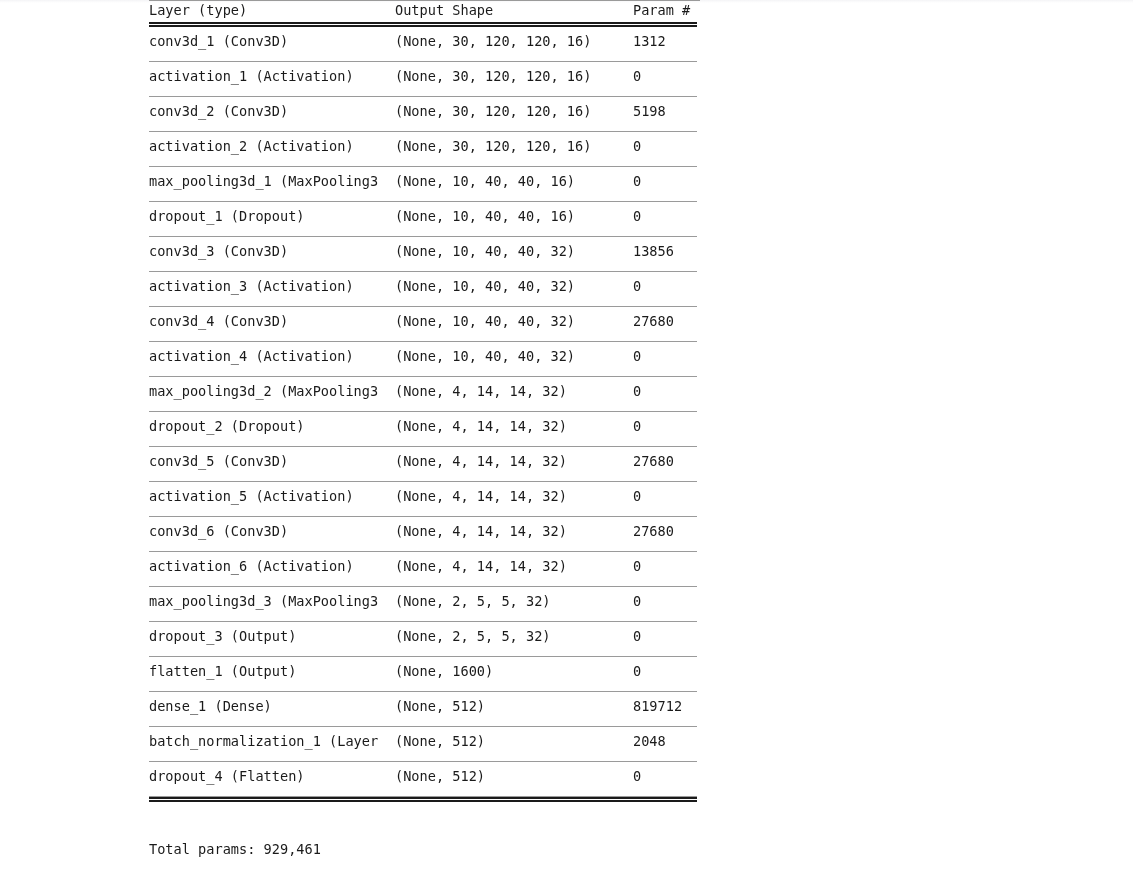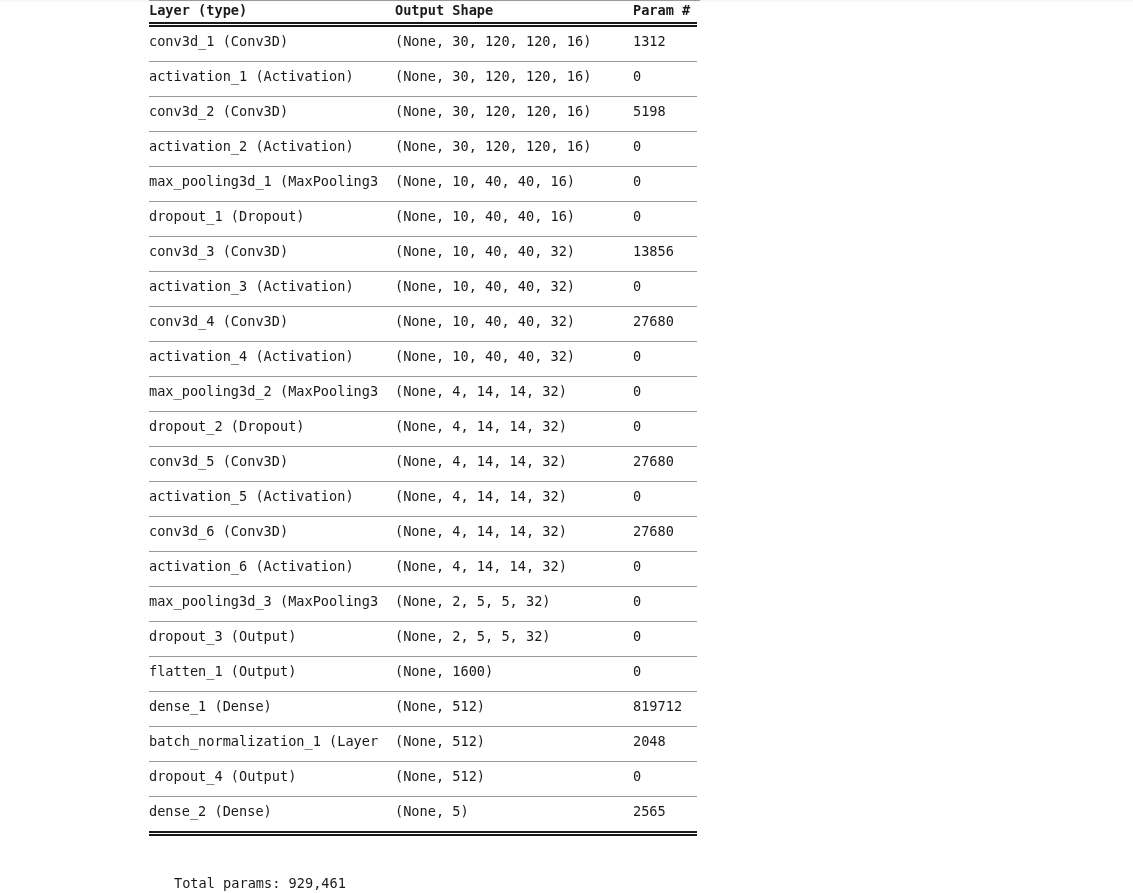--- a/index.html
+++ b/index.html
@@ -60,33 +60,33 @@
   .row.head { height: 21px; }
 
   .cell {
     position: absolute;
     top: 6px;
     font-size: 13.6px;
     line-height: 16px;
     white-space: pre;
     letter-spacing: 0px;
   }
-  .row.head .cell { top: 1px; font-weight: bold; }
+  .row.head .cell { top: 1px; }
 
   .c-name  { left: 0px; }
   .c-shape { left: 246px; }
   .c-param { left: 484px; }
 
   #footer {
     margin-top: 4px;
     font-size: 13.6px;
     line-height: 17.3px;
     white-space: pre;
   }
-  #footer div { height: 17.3px; margin-left: 25px; }
+  #footer div { height: 17.3px; }
 </style>
 </head>
 <body>
 
 <div id="top-band"></div>
 
 <div id="summary">
 
   <hr class="hr-thin wide">
 
@@ -219,30 +219,25 @@
         <span class="cell c-param">819712</span>
       </div>
       <hr class="hr-thin">
       <div class="row">
         <span class="cell c-name">batch_normalization_1 (Layer</span>
         <span class="cell c-shape">(None, 512)</span>
         <span class="cell c-param">2048</span>
       </div>
       <hr class="hr-thin">
       <div class="row">
-        <span class="cell c-name">dropout_4 (Output)</span>
+        <span class="cell c-name">dropout_4 (Flatten)</span>
         <span class="cell c-shape">(None, 512)</span>
         <span class="cell c-param">0</span>
       </div>
       <hr class="hr-thin">
-      <div class="row">
-        <span class="cell c-name">dense_2 (Dense)</span>
-        <span class="cell c-shape">(None, 5)</span>
-        <span class="cell c-param">2565</span>
-      </div>
     </div>
 
   <div class="hr-double"></div>
 
   <div id="footer">
     <div>Total params: 929,461</div>
     
     
   </div>
 

